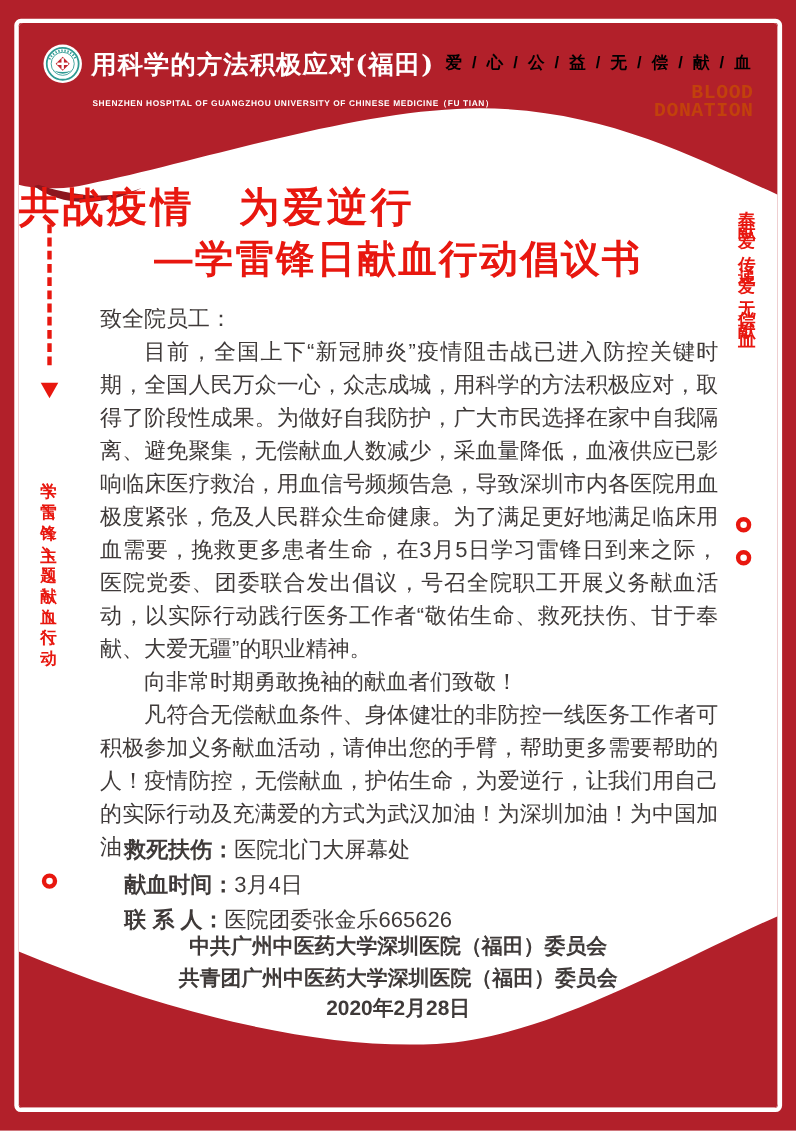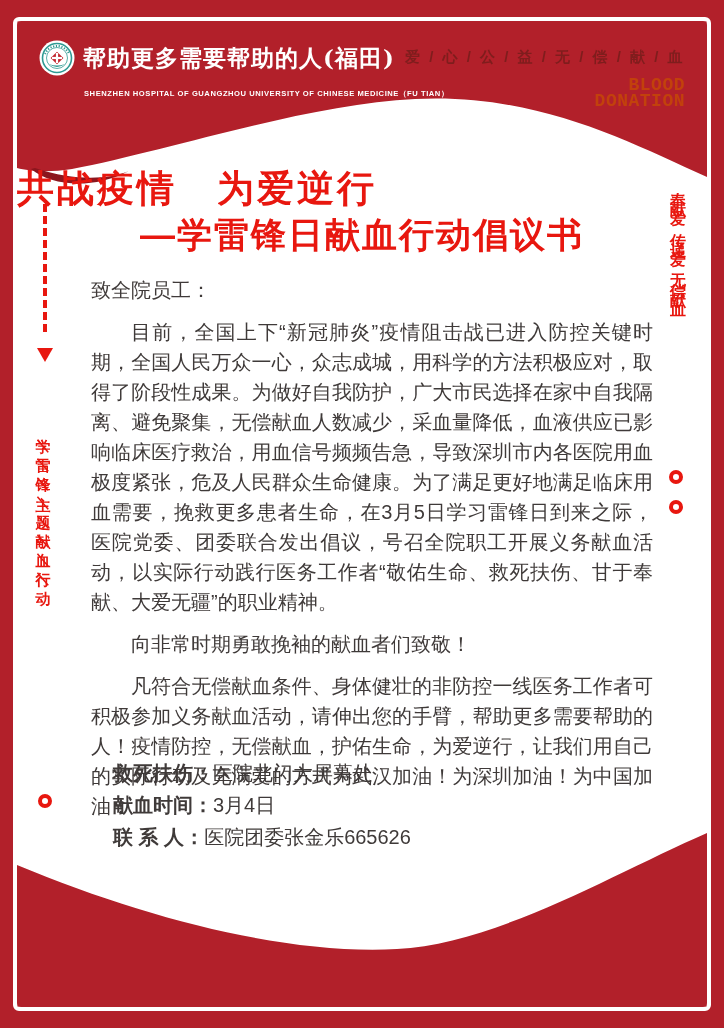--- a/index.html
+++ b/index.html
@@ -26,21 +26,21 @@
   .hosp-name{
     position:absolute;left:66px;top:22px;color:#fff;
     font-family:"DejaVu Serif","Liberation Serif",serif;
     font-size:23px;font-weight:bold;letter-spacing:1px;white-space:nowrap;
   }
   .hosp-name-en{
     position:absolute;left:67px;top:68px;color:#fff;
     font-size:7.6px;font-weight:bold;letter-spacing:0.55px;white-space:nowrap;
   }
   .slogan{
-    position:absolute;top:27px;right:22px;color:#7f1d1d;
+    position:absolute;top:27px;right:22px;color:#000000;
     font-size:15px;font-weight:bold;letter-spacing:2.5px;white-space:nowrap;
   }
   .blood{
     position:absolute;top:56px;right:22px;color:#c2410c;text-align:right;
     font-size:18px;font-weight:bold;line-height:16px;letter-spacing:0.5px;font-family:Liberation Mono, monospace;
   }
 
   
   .title1{
     position:absolute;top:143px;left:0;width:100%;text-align:left;
@@ -50,21 +50,21 @@
     position:absolute;top:191px;left:0;width:100%;text-align:center;
     color:#e8170f;font-size:35px;font-weight:900;letter-spacing:2px;white-space:nowrap;
   }
 
   
   .body{
     position:absolute;left:74px;top:254px;width:562px;
     color:#3f3a39;font-size:20px;line-height:30px;text-align:justify;
   }
   .body p{margin:0;}
-  .body p.indent{text-indent:2em;margin-top:12px;}
+  .body p.indent{text-indent:2em;}
 
   
   .info{
     position:absolute;left:96px;top:736px;
     color:#3f3a39;font-size:20px;line-height:32px;
   }
   .info-label,.info-colon{font-weight:bold;}
 
   
   .sig{
@@ -123,21 +123,21 @@
     <svg class="logo" viewBox="0 0 36 36">
       <circle cx="18" cy="18" r="17.5" fill="#ffffff"></circle>
       <circle cx="18" cy="18" r="14.5" fill="#ffffff" stroke="#2f9a93" stroke-width="1.6"></circle>
       <circle cx="18" cy="18" r="10.5" fill="#ffffff" stroke="#2f9a93" stroke-width="0.8"></circle>
       <path d="M6,14 a13,13 0 0 1 24,0" fill="none" stroke="#2f9a93" stroke-width="2" stroke-dasharray="1.2 1.6"></path>
       <rect x="13.5" y="13.5" width="9" height="9" transform="rotate(45 18 18)" fill="#c2242c"></rect>
       <rect x="16.9" y="13" width="2.2" height="10" fill="#ffffff"></rect>
       <rect x="13" y="16.9" width="10" height="2.2" fill="#ffffff"></rect>
       <path d="M10,24 q8,6 16,0 q-8,3 -16,0 Z" fill="#2f9a93"></path>
     </svg>
-    <div class="hosp-name">帮助更多需要帮助的人(福田)</div>
+    <div class="hosp-name">用科学的方法积极应对(福田)</div>
     <div class="hosp-name-en">SHENZHEN HOSPITAL OF GUANGZHOU UNIVERSITY OF CHINESE MEDICINE（FU TIAN）</div>
     <div class="slogan">爱 / 心 / 公 / 益 / 无 / 偿 / 献 / 血</div>
     <div class="blood">
       <div>BLOOD</div>
       <div>DONATION</div>
     </div>
 
     <div class="title1">共战疫情　为爱逆行</div>
     <div class="title2">—学雷锋日献血行动倡议书</div>
 
@@ -153,20 +153,25 @@
         <span class="info-label">救死扶伤</span><span class="info-colon">：</span><span class="info-value">医院北门大屏幕处</span>
       </div>
       <div class="info-row">
         <span class="info-label">献血时间</span><span class="info-colon">：</span><span class="info-value">3月4日</span>
       </div>
       <div class="info-row">
         <span class="info-label">联 系 人</span><span class="info-colon">：</span><span class="info-value">医院团委张金乐665626</span>
       </div>
     </div>
 
+    <div class="sig">
+      <div>中共广州中医药大学深圳医院（福田）委员会</div>
+      <div>共青团广州中医药大学深圳医院（福田）委员会</div>
+      <div>2020年2月28日</div>
+    </div>
 
     <div class="dash-line"></div>
     <div class="tri"></div>
     <div class="vtext left-vtext">学＼雷＼锋＼主＼题＼献＼血＼行＼动</div>
     <div class="ring ring-left"></div>
 
     <div class="right-rail">
       <span class="vtext">奉献爱</span>
       <span class="vtext">传递爱</span>
       <span class="vtext">无偿献血</span>

